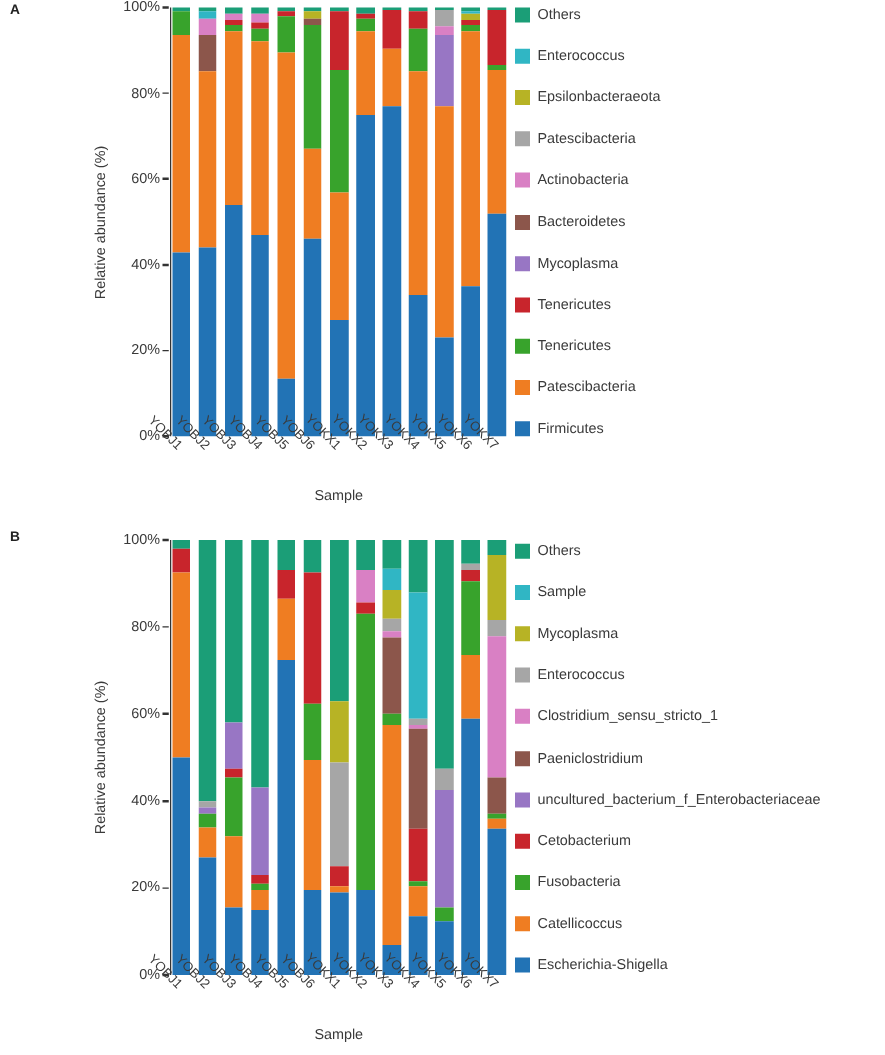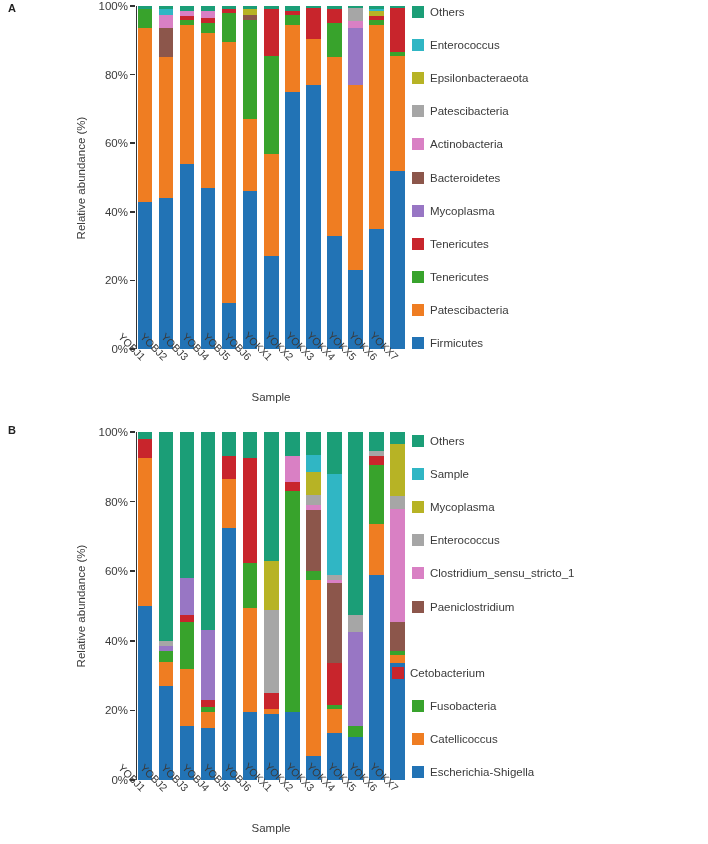--- a/index.html
+++ b/index.html
@@ -346,21 +346,25 @@
         <span class="legend-text">Enterococcus</span>
       </div>
       <div class="legend-item" style="left: 412px; top: 151.4px;">
         <span class="swatch" style="background: rgb(217, 128, 196);"></span>
         <span class="legend-text">Clostridium_sensu_stricto_1</span>
       </div>
       <div class="legend-item" style="left: 412px; top: 184.5px;">
         <span class="swatch" style="background: rgb(140, 86, 75);"></span>
         <span class="legend-text">Paeniclostridium</span>
       </div>
-      <div class="legend-item" style="left: 392px; top: 250.7px;">
+      <div class="legend-item" style="left: 412px; top: 217.6px;">
+        <span class="swatch" style="background: rgb(152, 118, 196);"></span>
+        <span class="legend-text">uncultured_bacterium_f_Enterobacteriaceae</span>
+      </div>
+      <div class="legend-item" style="left: 412px; top: 250.7px;">
         <span class="swatch" style="background: rgb(200, 37, 44);"></span>
         <span class="legend-text">Cetobacterium</span>
       </div>
       <div class="legend-item" style="left: 412px; top: 283.8px;">
         <span class="swatch" style="background: rgb(56, 163, 44);"></span>
         <span class="legend-text">Fusobacteria</span>
       </div>
       <div class="legend-item" style="left: 412px; top: 316.9px;">
         <span class="swatch" style="background: rgb(239, 125, 34);"></span>
         <span class="legend-text">Catellicoccus</span>

